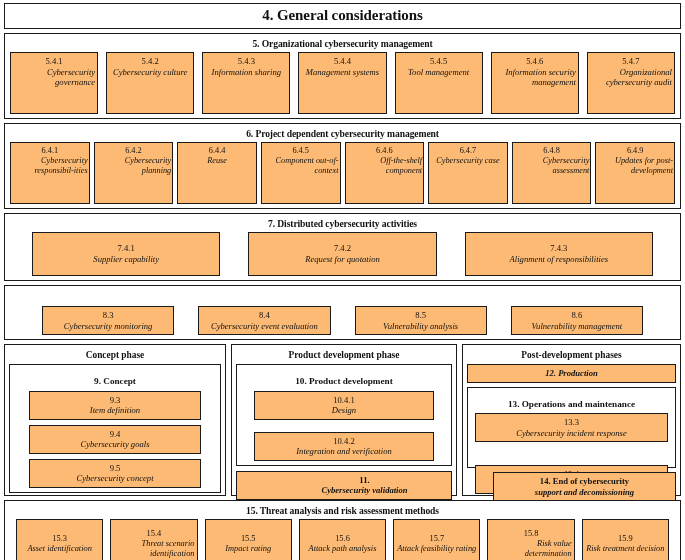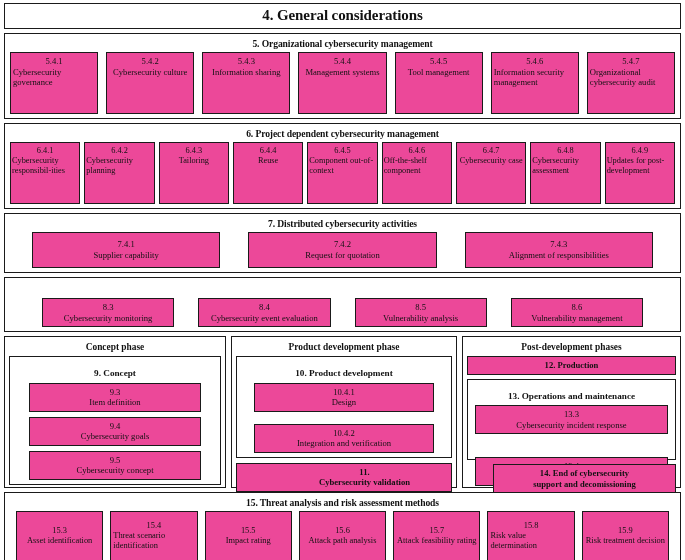--- a/index.html
+++ b/index.html
@@ -31,47 +31,47 @@
     line-height:12px;
     letter-spacing:-0.1px;
     padding:1px 0 2px 0;
   }
   .row{
     display:flex;
     align-items:stretch;
   }
   .cell{
     border:1.1px solid #1a1a1a;
-    background:#ec4899;
-    box-sizing:border-box;
-    text-align:left;
+    background:#fdba74;
+    box-sizing:border-box;
+    text-align:right;
     font-size:8.6px;
     line-height:10.6px;
     padding:3px 2px 3px 2px;
     display:flex;flex-direction:column;
     align-items:center;justify-content:flex-start;
   }
   .cell .num{display:block;}
-  .cell .lbl{display:block;}
+  .cell .lbl{display:block;font-style:italic;}
   .cell.bold{font-weight:bold;justify-content:center;}
 
   
   #band4{padding:4px 5px 5px 5px;}
   #band4 .band-title{font-size:15px;}
 
   
   #band5 .row{gap:8px;height:62px;}
   #band5 .cell{flex:1 1 0;}
 
   
   #band6 .row{gap:4px;height:62px;}
   #band6 .cell{flex:1 1 0;padding-left:1px;padding-right:1px;font-size:8.3px;line-height:10.2px;}
 
   
-  #band7 .row{gap:28px;height:36px;padding:0 22px;}
+  #band7 .row{gap:28px;height:44px;padding:0 22px;}
   #band7 .cell{flex:1 1 0;justify-content:center;}
 
   
   #band8 .row{gap:24px;height:46px;padding:0 32px;}
   #band8 .cell{flex:1 1 0;justify-content:center;margin-top:17px;}
 
   
   #phases{
     display:flex;
     gap:5px;
@@ -173,24 +173,20 @@
     <div class="row">
       <div class="cell">
         <span class="num">6.4.1</span>
         <span class="lbl">Cybersecurity responsibil-ities</span>
       </div>
       <div class="cell">
         <span class="num">6.4.2</span>
         <span class="lbl">Cybersecurity planning</span>
       </div>
       <div class="cell">
-        <span class="num">6.4.3</span>
-        <span class="lbl">Tailoring</span>
-      </div>
-      <div class="cell">
         <span class="num">6.4.4</span>
         <span class="lbl">Reuse</span>
       </div>
       <div class="cell">
         <span class="num">6.4.5</span>
         <span class="lbl">Component out-of-context</span>
       </div>
       <div class="cell">
         <span class="num">6.4.6</span>
         <span class="lbl">Off-the-shelf component</span>

